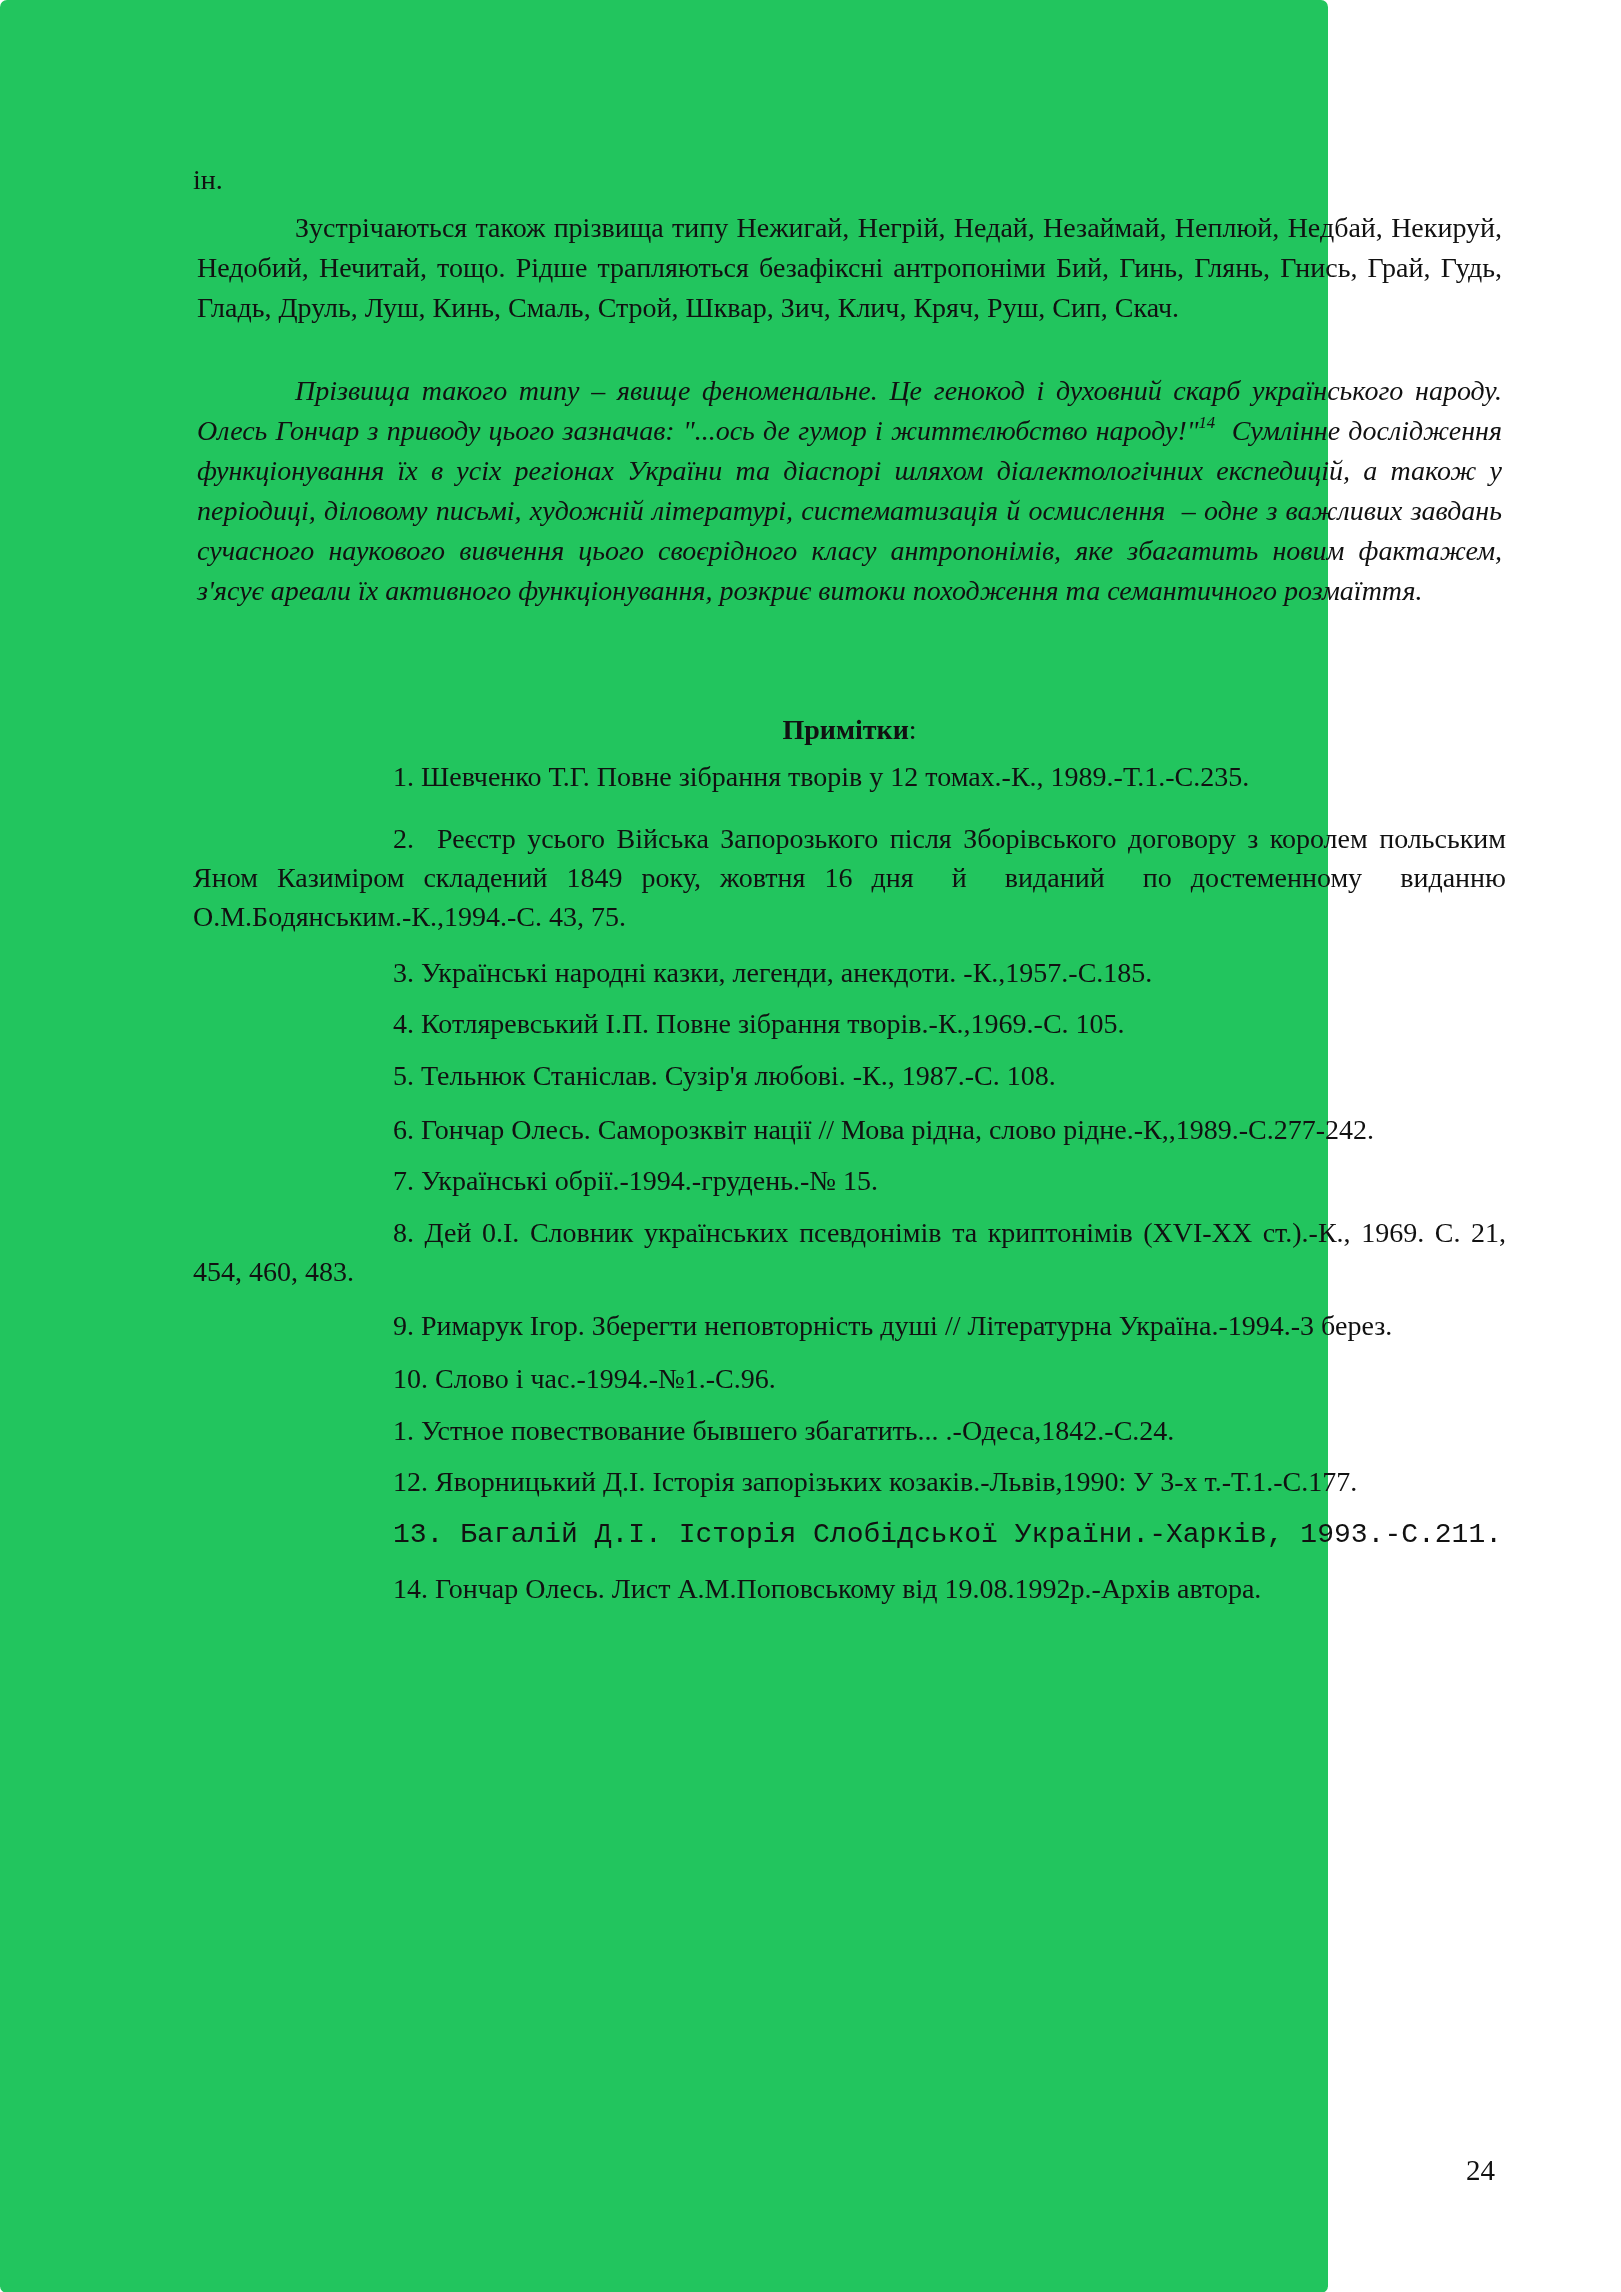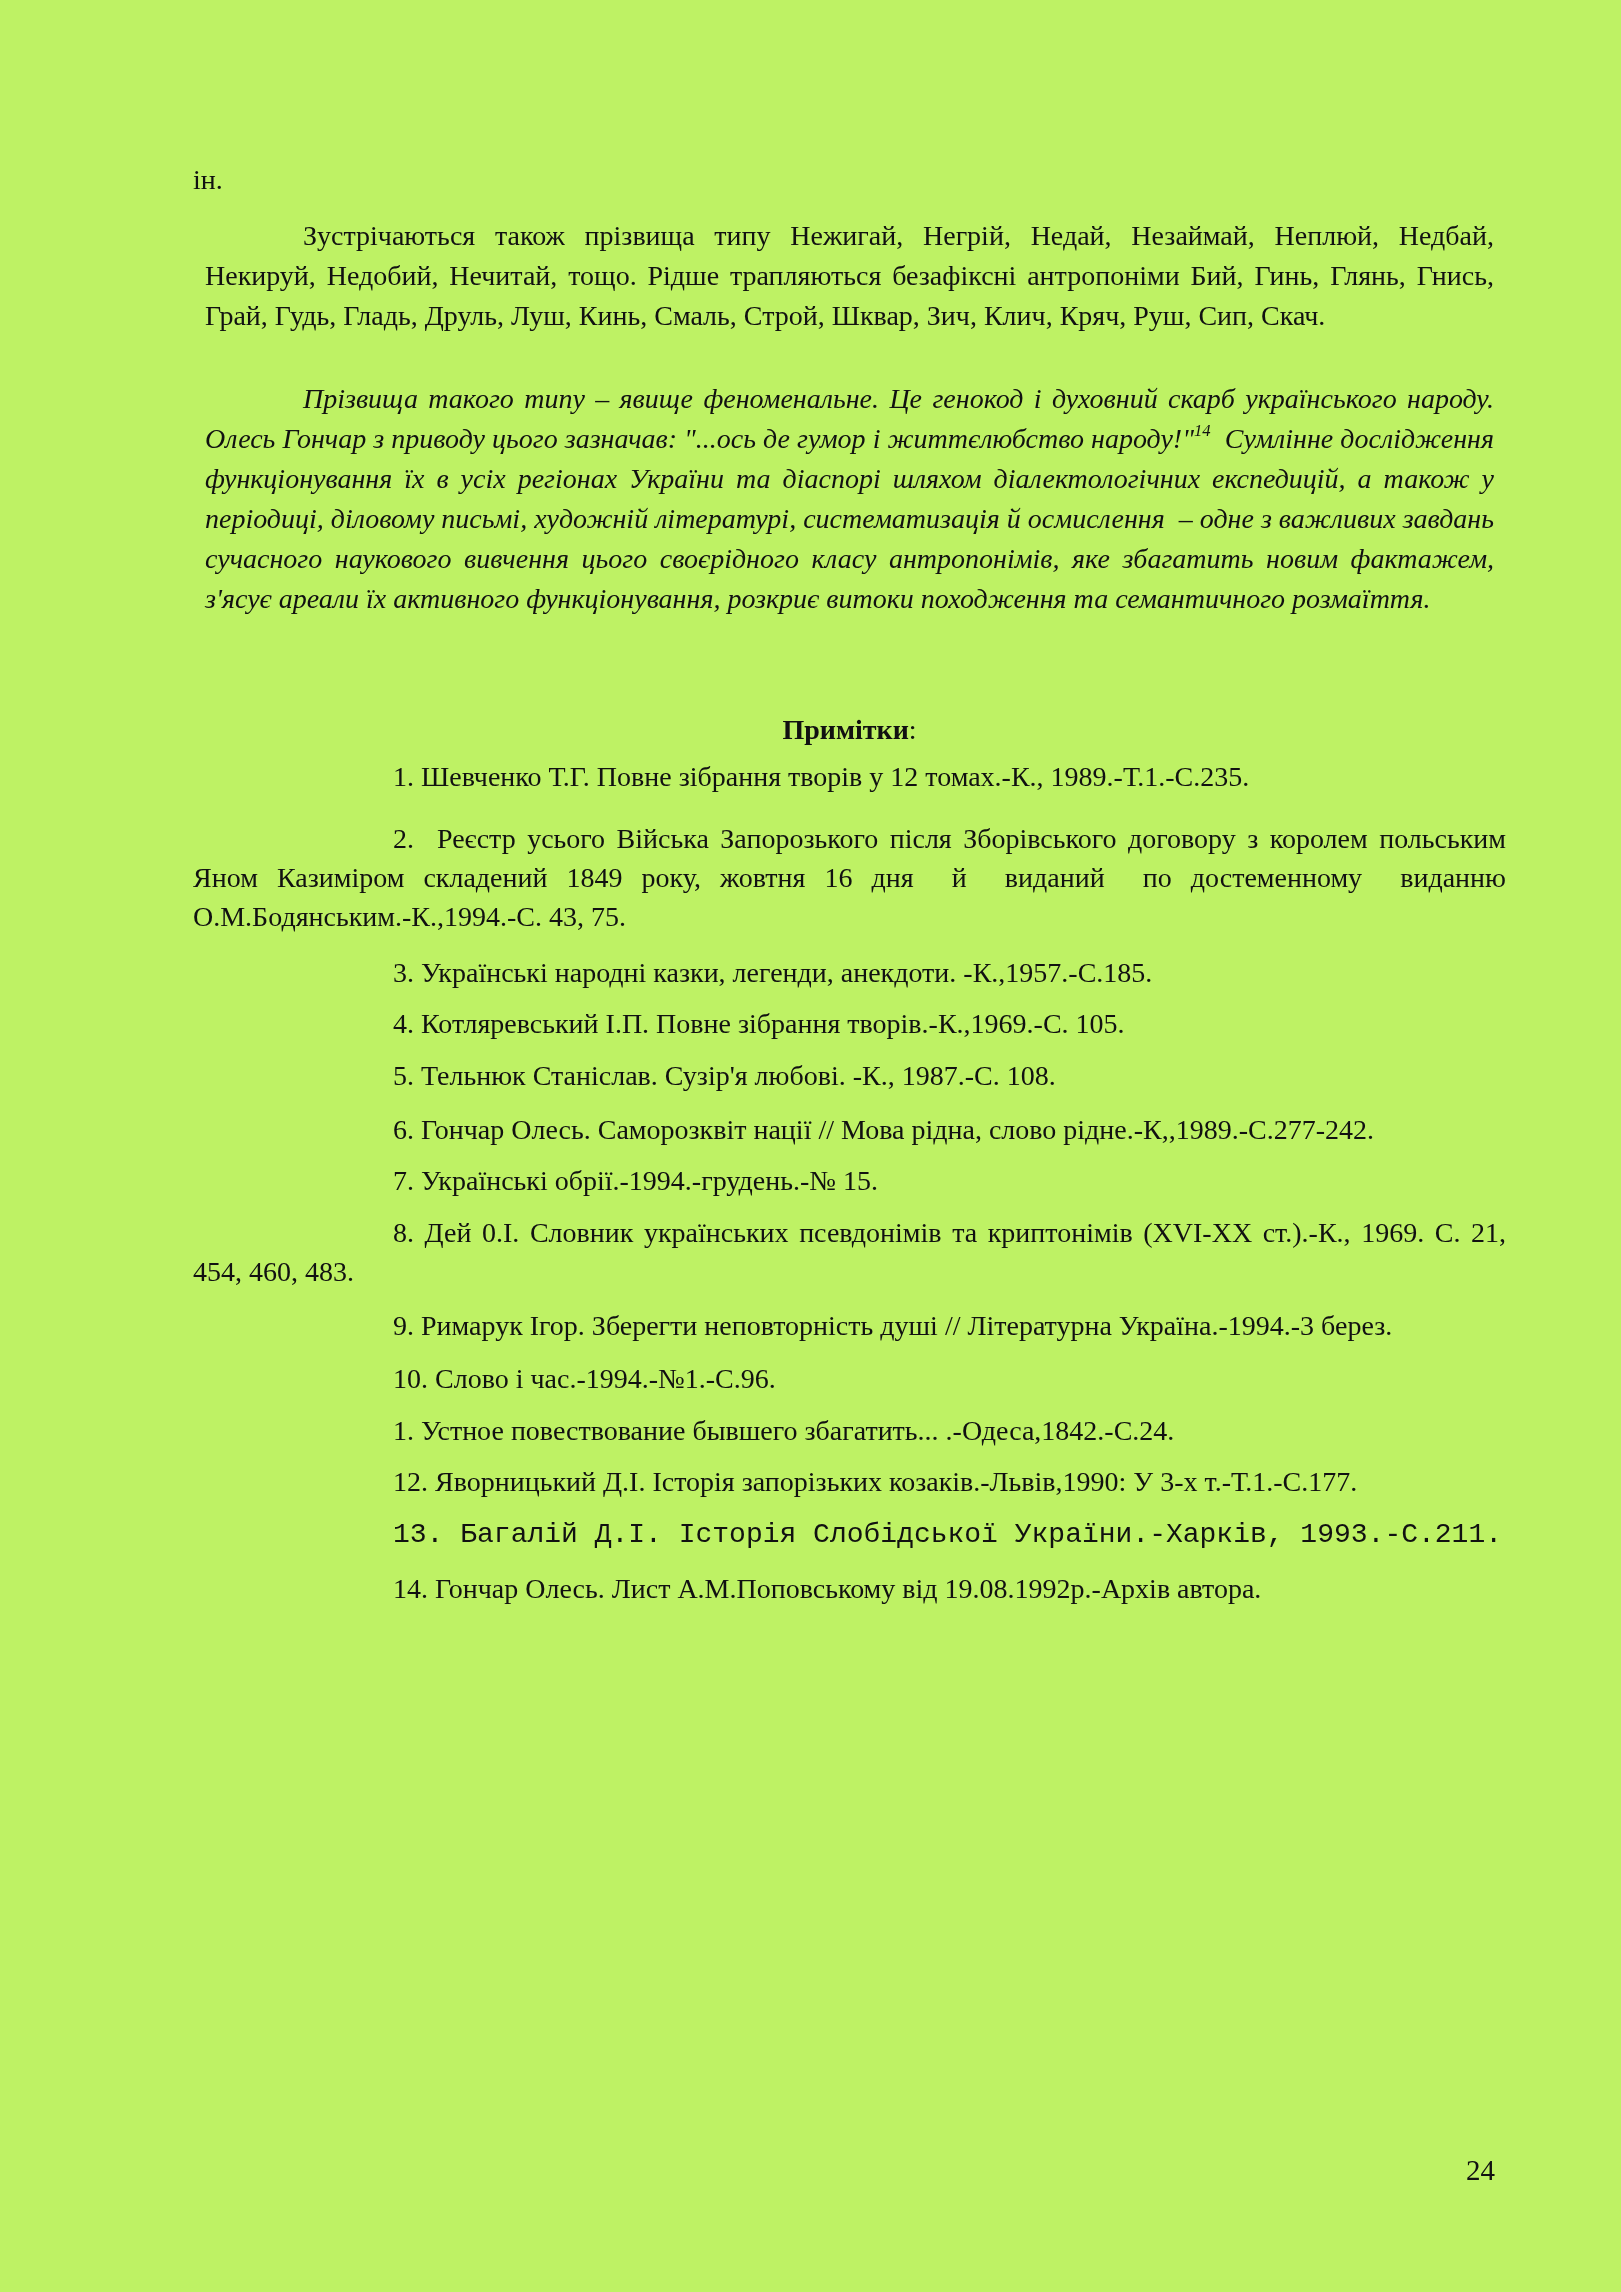--- a/index.html
+++ b/index.html
@@ -1,20 +1,20 @@
 <!DOCTYPE html>
 <html><head>
 <meta charset="utf-8">
 <style>
   html, body { margin: 0; padding: 0; background: #ffffff; }
   body { width: 1621px; height: 2293px; position: relative; overflow: hidden;
          font-family: "Liberation Serif", "DejaVu Serif", serif; color: #111111; }
-  .page { position: absolute; left: 0; top: 0; width: 1621px; height: 2293px; background: #bef264; }
+  .page { position: absolute; left: 0; top: 0; width: 1328px; height: 2293px; background: #22c55e; border-radius: 7px; }
   .text-block { position: absolute; left: 193px; width: 1313px; font-size: 28px; line-height: 40px; }
-  .para { text-align: justify; text-indent: 98px; margin: 12px; }
+  .para { text-align: justify; text-indent: 98px; margin: 4px; }
   .para-cont { text-align: left; margin: 0; }
   .heading { position: absolute; left: 193px; width: 1313px; text-align: center; font-size: 28px; line-height: 39px; }
   .heading b { font-weight: bold; }
   .note { position: absolute; left: 193px; width: 1313px; font-size: 28px; line-height: 39px; margin: 0; }
   .note.single { text-indent: 100px; }
   .note.multi { text-indent: 100px; text-align: justify; }
   .note .num { display: inline-block; min-width: 33px; }
   .note .num.wide { min-width: 46px; }
   sup { font-size: 16.7px; line-height: 0; vertical-align: 11.8px; }
   .page-number { position: absolute; left: 1466px; top: 2152px; font-size: 29px; line-height: 37px; }

